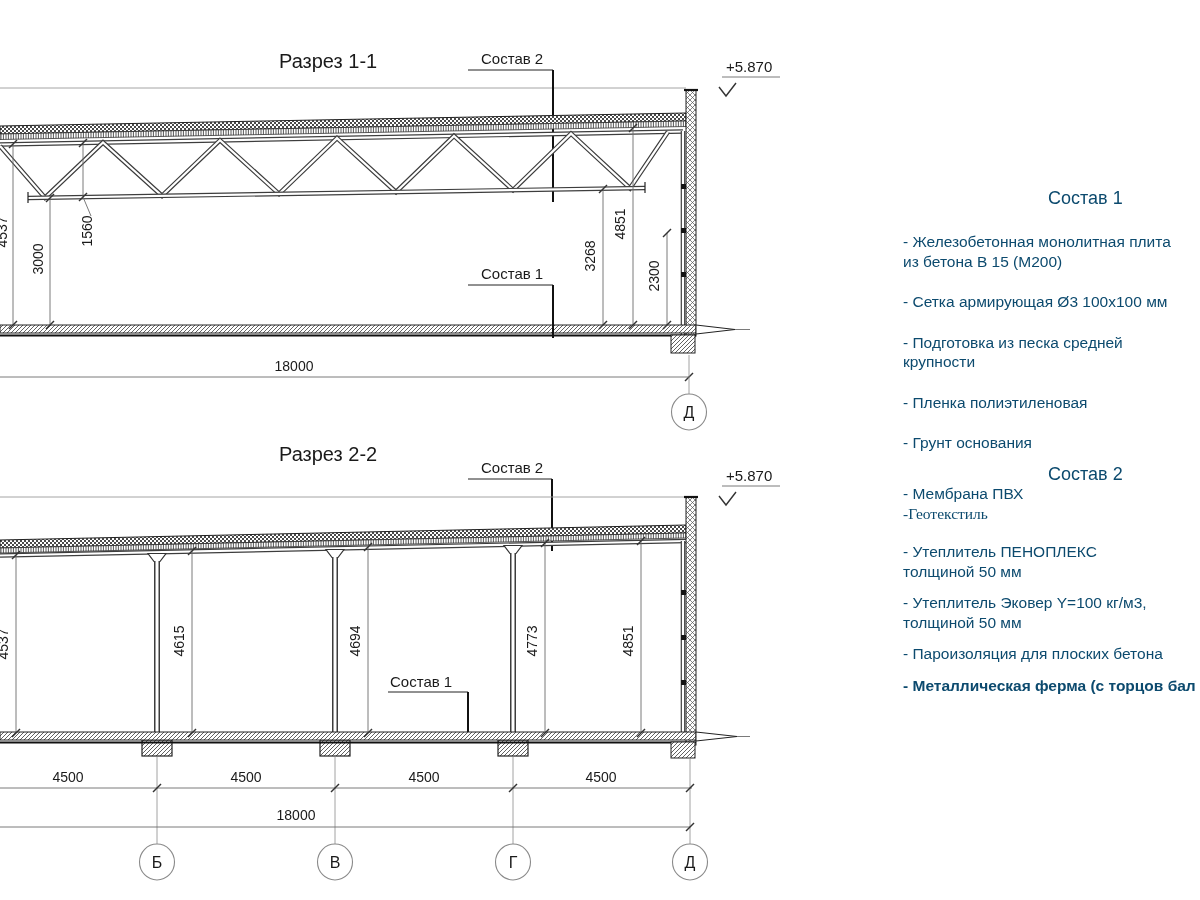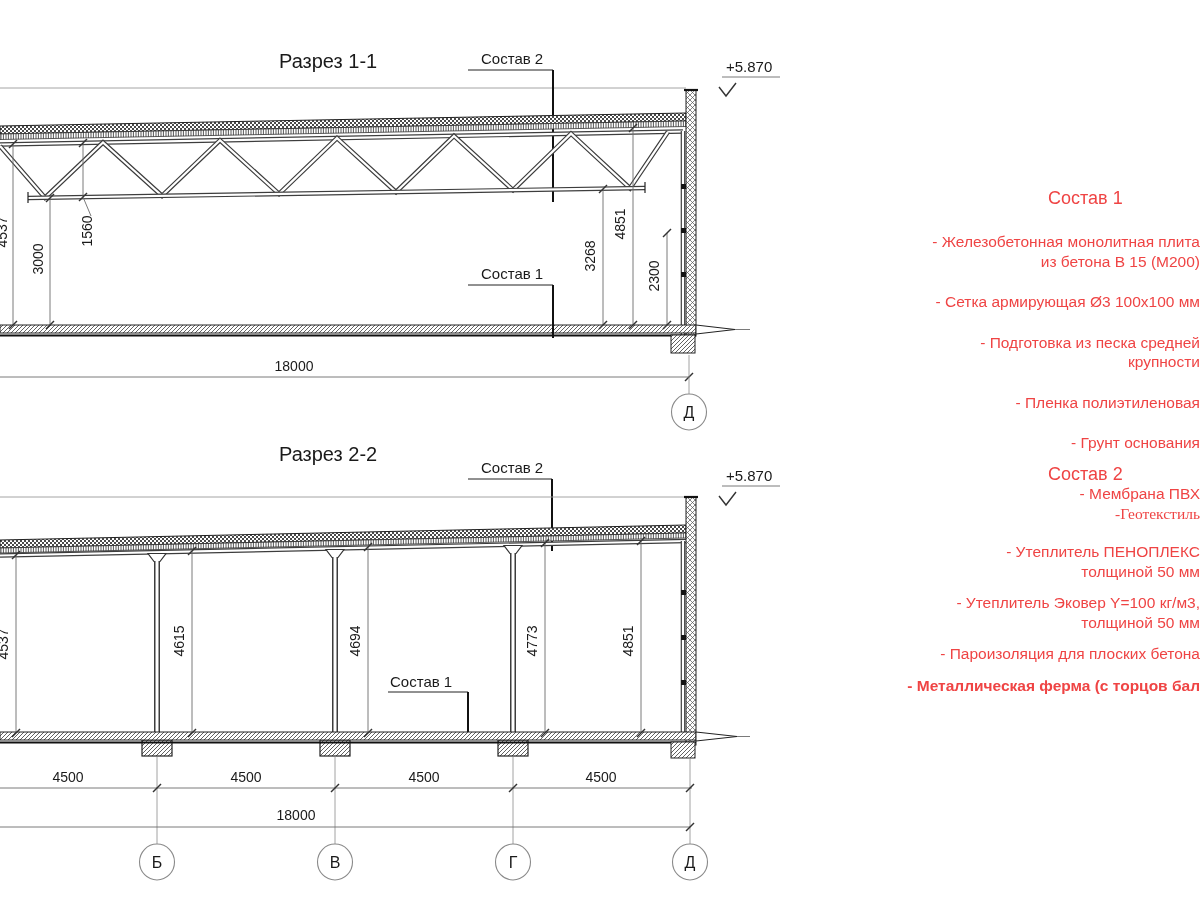--- a/index.html
+++ b/index.html
@@ -1,17 +1,17 @@
 <!DOCTYPE html>
 <html><head>
 <meta charset="utf-8">
 <style>
   html,body{margin:0;padding:0;background:#fff;}
   #page{position:relative;width:1200px;height:900px;background:#fff;overflow:hidden;
-        font-family:"Liberation Sans","DejaVu Sans",sans-serif;color:#ef4444;}
+        font-family:"Liberation Sans","DejaVu Sans",sans-serif;color:#0c4a6e;}
   svg{position:absolute;left:0;top:0;}
   svg text{fill:#1a1a1a;}
   .title-t{font-size:20px;}
   .lbl-t{font-size:15px;}
   .dim-t{font-size:14px;}
   .ax-t{font-size:16px;}
   .thin{stroke:#6b6b6b;stroke-width:0.9;fill:none;}
   .lvl{stroke:#9a9a9a;stroke-width:0.9;fill:none;}
   .ext{stroke:#8a8a8a;stroke-width:0.8;fill:none;}
   .tick{stroke:#333;stroke-width:1.4;fill:none;}
@@ -20,21 +20,21 @@
   .solid{stroke:#222;stroke-width:1.2;fill:none;}
   .solid2{stroke:#111;stroke-width:2.2;fill:none;}
   .mo{stroke:#3d3d3d;stroke-width:4.6;fill:none;stroke-linecap:butt;}
   .mi{stroke:#ffffff;stroke-width:2.2;fill:none;stroke-linecap:butt;}
   .co{stroke:#3d3d3d;stroke-width:6;fill:none;}
   .ci{stroke:#ffffff;stroke-width:3;fill:none;}
   .hatchband{stroke:#222;stroke-width:1;}
   .axcirc{fill:#fff;stroke:#8a8a8a;stroke-width:1.1;}
   .jmark{fill:#151515;}
   
-  .legend{position:absolute;left:903px;width:297px;overflow:hidden;text-align:right;}
+  .legend{position:absolute;left:903px;width:297px;overflow:hidden;}
   .lg-title{position:absolute;left:1048px;width:152px;font-size:18px;}
   .lg-item{white-space:pre-line;font-size:15.5px;line-height:19.5px;margin:0 0 21px 0;}
   #legend2 .lg-item{margin-bottom:12px;}
   #legend2 .lg-item.first{margin-bottom:0;}
   #legend2 .lg-item.second{margin-bottom:19px;font-family:Liberation Serif, serif;}
   #legend2 .lg-item.clip{white-space:nowrap;font-weight:bold;}
 </style>
 </head>
 <body>
 

